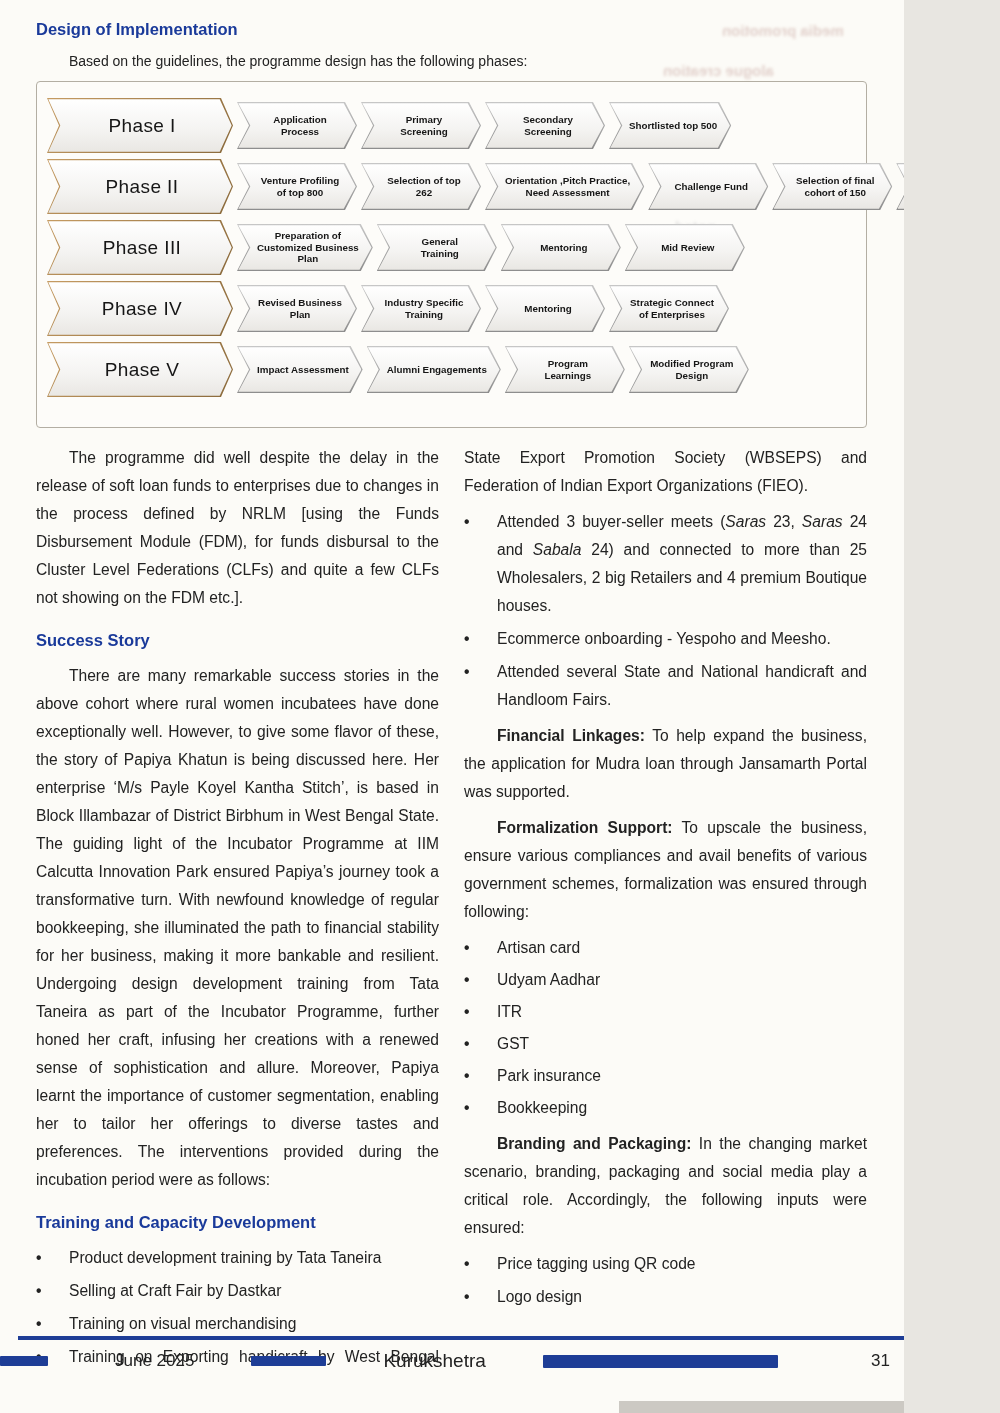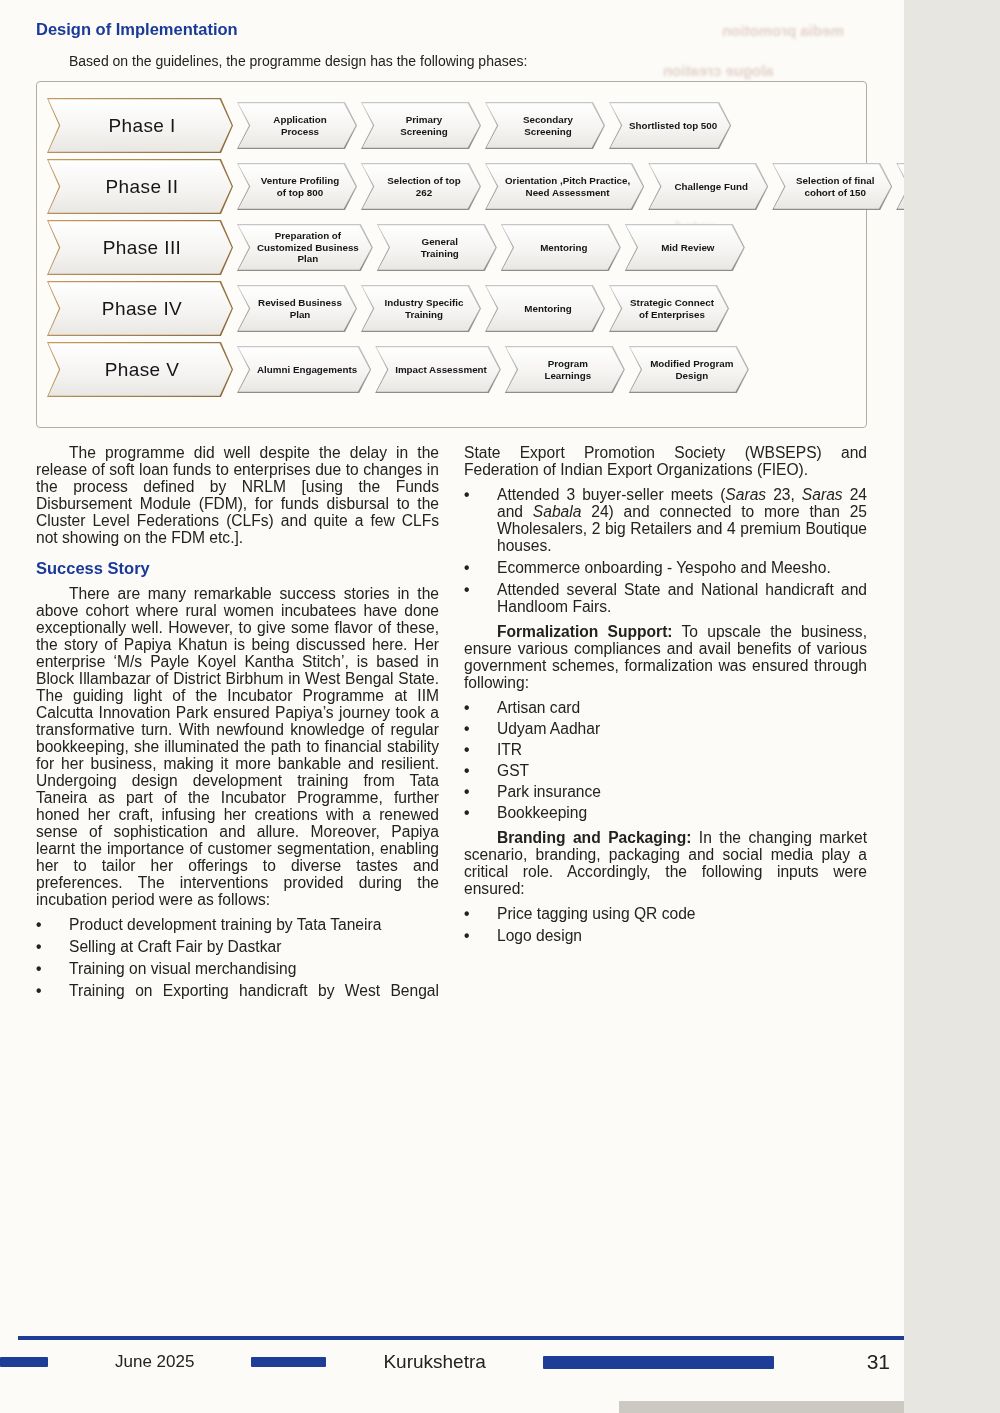--- a/index.html
+++ b/index.html
@@ -24,21 +24,21 @@
         background:linear-gradient(180deg,#ffffff 0%,#f4f3f1 60%,#e9e7e3 100%);}
   .chev-t{position:relative;z-index:1;text-align:center;font-size:9.8px;font-weight:bold;
         line-height:1.22;color:#161616;white-space:pre-line;}
   .chev.phase{height:55px;flex:0 0 146px;
         background:linear-gradient(135deg,#c59b62,#8a6a3c);padding:0 18px 0 22px;}
   .chev.phase .chev-t{font-size:19px;font-weight:normal;letter-spacing:.4px;}
   .chev.step{max-width:178px;min-width:86px;}
 
   
   .cols{display:flex;gap:25px;}
-  .col{width:451px;font-size:15.6px;line-height:17px;text-align:justify;}
+  .col{width:451px;font-size:15.6px;line-height:28px;text-align:justify;}
   .col p{margin:0 0 8px;}
   .col .indent{text-indent:33px;}
   .col .sec-head{margin:14px 0 8px;text-align:left;}
   .cont-para{margin-left:33px;}
   ul.blist{list-style:none;margin:0 0 8px;padding:0;}
   .blist li{display:flex;margin:5px 0;}
   .col-right .blist li{margin:5px 0;}
   .blist .blt{flex:0 0 33px;font-weight:bold;}
   .blist .blt-txt{flex:1;text-align:justify;}
   .blist li.stretch .blt-txt{text-align-last:justify;}
@@ -56,21 +56,21 @@
   
   .footer{position:absolute;left:0;right:0;top:1336px;}
   .footer-rule{height:4px;background:#1e3d96;margin:0 0 0 18px;}
   .footer-row{display:flex;align-items:center;margin-top:10px;padding-right:14px;gap:41px;}
   .fbar{background:#1e3d96;border-radius:1px;}
   .fbar-s1{width:48px;height:10px;}
   .fbar-s2{width:75px;height:10px;margin:0 16px;}
   .fbar-long{flex:1;height:13px;margin:0 52px 0 16px;}
   .f-date{font-size:17px;margin-left:26px;}
   .f-mag{font-size:19px;}
-  .f-page{font-size:21px;}
+  .f-page{font-size:17px;}
   .scan-edge{position:absolute;bottom:0;right:0;width:285px;height:12px;background:#ccc9c3;}
 </style>
 </head>
 <body>
 
 <div class="page">
 
   <span class="bleed b1">media promotion</span>
   <span class="bleed b2">alogue creation</span>
 
@@ -192,45 +192,46 @@
 of Enterprises</span>
           </div>
         </div>
         <div class="dia-row">
           <div class="chev phase">
             <div class="chev-in"></div>
             <span class="chev-t">Phase V</span>
           </div>
           <div class="chev step">
             <div class="chev-in"></div>
+            <span class="chev-t">Impact Assessment</span>
+          </div>
+          <div class="chev step">
+            <div class="chev-in"></div>
             <span class="chev-t">Alumni Engagements</span>
-          </div>
-          <div class="chev step">
-            <div class="chev-in"></div>
-            <span class="chev-t">Impact Assessment</span>
           </div>
           <div class="chev step">
             <div class="chev-in"></div>
             <span class="chev-t">Program
 Learnings</span>
           </div>
           <div class="chev step">
             <div class="chev-in"></div>
             <span class="chev-t">Modified Program
 Design</span>
           </div>
         </div>
       </div>
 
     <div class="cols">
 
       <div class="col col-left">
         <p class="indent">The programme did well despite the delay in the release of soft loan funds to enterprises due to changes in the process defined by NRLM [using the Funds Disbursement Module (FDM), for funds disbursal to the Cluster Level Federations (CLFs) and quite a few CLFs not showing on the FDM etc.].</p>
         <div class="sec-head">Success Story</div>
         <p class="indent">There are many remarkable success stories in the above cohort where rural women incubatees have done exceptionally well. However, to give some flavor of these, the story of Papiya Khatun is being discussed here. Her enterprise ‘M/s Payle Koyel Kantha Stitch’, is based in Block Illambazar of District Birbhum in West Bengal State. The guiding light of the Incubator Programme at IIM Calcutta Innovation Park ensured Papiya’s journey took a transformative turn. With newfound knowledge of regular bookkeeping, she illuminated the path to financial stability for her business, making it more bankable and resilient. Undergoing design development training from Tata Taneira as part of the Incubator Programme, further honed her craft, infusing her creations with a renewed sense of sophistication and allure. Moreover, Papiya learnt the importance of customer segmentation, enabling her to tailor her offerings to diverse tastes and preferences. The interventions provided during the incubation period were as follows:</p>
+        <div class="sec-head">Training and Capacity Development</div>
         <ul class="blist">
             <li>
               <span class="blt">•</span>
               <span class="blt-txt">Product development training by Tata Taneira</span>
             </li>
             <li>
               <span class="blt">•</span>
               <span class="blt-txt">Selling at Craft Fair by Dastkar</span>
             </li>
             <li>
@@ -253,20 +254,21 @@
             </li>
             <li>
               <span class="blt">•</span>
               <span class="blt-txt"><span>Ecommerce onboarding - Yespoho and Meesho.</span></span>
             </li>
             <li>
               <span class="blt">•</span>
               <span class="blt-txt"><span>Attended several State and National handicraft and Handloom Fairs.</span></span>
             </li>
           </ul>
+        <p class="indent"><span class="b">Financial Linkages:</span><span> To help expand the business, the application for Mudra loan through Jansamarth Portal was supported.</span></p>
         <p class="indent"><span class="b">Formalization Support:</span><span> To upscale the business, ensure various compliances and avail benefits of various government schemes, formalization was ensured through following:</span></p>
         <ul class="blist form-list">
             <li>
               <span class="blt">•</span>
               <span class="blt-txt">Artisan card</span>
             </li>
             <li>
               <span class="blt">•</span>
               <span class="blt-txt">Udyam Aadhar</span>
             </li>

